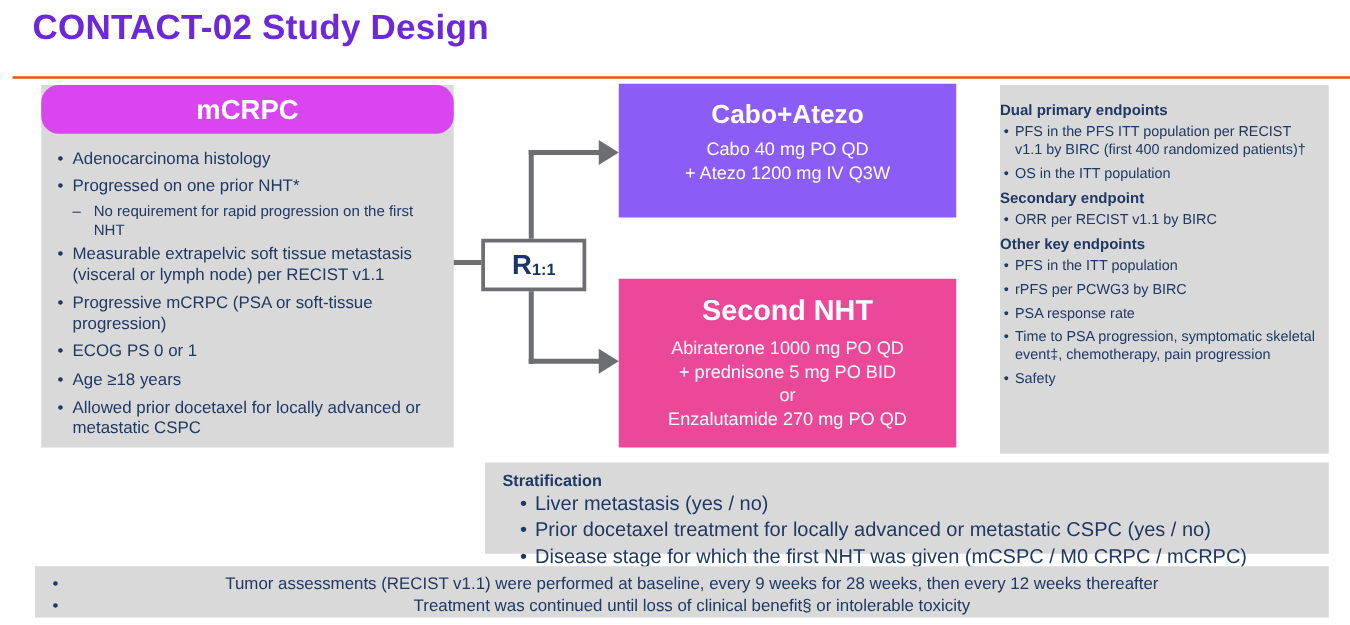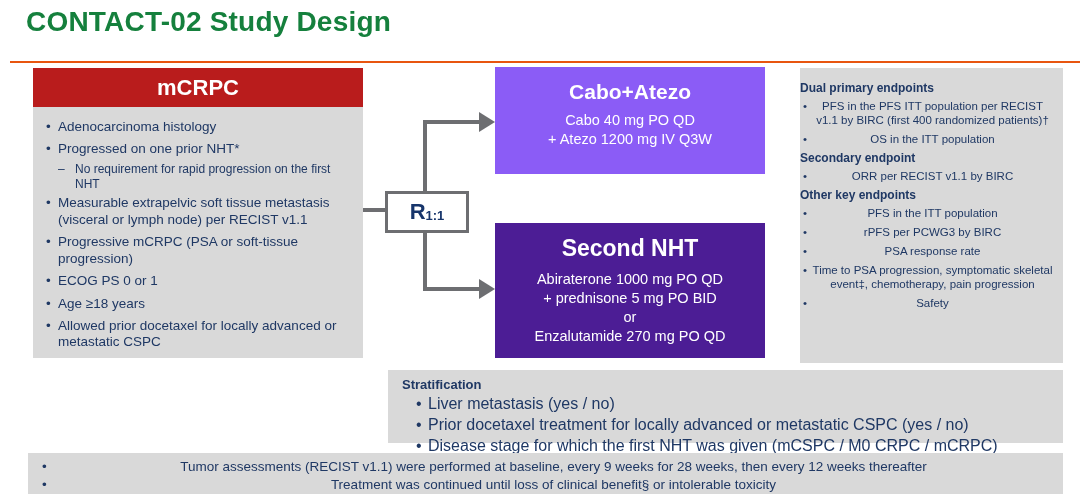--- a/index.html
+++ b/index.html
@@ -4,61 +4,61 @@
 <style>
   html,body{margin:0;padding:0;background:#fff;}
   .stage{
     position:relative;width:1080px;height:500px;background:#ffffff;
     font-family:"Liberation Sans","DejaVu Sans",sans-serif;
     color:#1F3864;overflow:hidden;
   }
   
   .page-title{
     position:absolute;left:26px;top:6px;margin:0;
-    font-size:28px;font-weight:bold;color:#15803d;letter-spacing:.2px;
+    font-size:28px;font-weight:bold;color:#6d28d9;letter-spacing:.2px;
   }
   .title-rule{
     position:absolute;left:10px;right:0;top:61px;height:2px;background:#E8550F;
   }
   
   .gray{background:#D9D9D9;}
   
   .pop{position:absolute;left:33px;top:68px;width:330px;height:290px;}
   .pop-header{
-    height:39px;background:#b91c1c;color:#fff;font-size:22px;font-weight:bold;
-    display:flex;align-items:center;justify-content:center;
+    height:39px;background:#d946ef;color:#fff;font-size:22px;font-weight:bold;
+    display:flex;align-items:center;justify-content:center;border-radius:14px;
   }
   .blist{list-style:none;margin:12px 8px 0 10px;padding:0;font-size:13.5px;line-height:1.22;}
   .blist li{position:relative;padding-left:15px;margin-bottom:6px;}
   .blist li::before{content:"\2022";position:absolute;left:3px;top:0;}
   .blist li.sub{margin-left:15px;padding-left:17px;font-size:12px;margin-top:-2px;margin-bottom:4px;}
   .blist li.sub::before{content:"\2013";left:0;}
   
   .line{position:absolute;background:#6D6E71;}
   .ah{position:absolute;width:0;height:0;border-top:10px solid transparent;border-bottom:10px solid transparent;border-left:16px solid #6D6E71;}
   
   .rbox{
     position:absolute;left:385px;top:191px;width:84px;height:42px;background:#fff;
     border:3px solid #6D6E71;box-sizing:border-box;
     display:flex;align-items:center;justify-content:center;z-index:3;
   }
   .r-main{font-size:22px;font-weight:bold;color:#17356B;}
   .r-sub{font-size:13px;font-weight:bold;color:#17356B;margin-top:6px;}
   
   .arm{position:absolute;left:495px;width:270px;color:#fff;text-align:center;box-sizing:border-box;}
   .arm-cabo{top:67px;height:107px;background:#8b5cf6;padding-top:13px;}
-  .arm-nht{top:223px;height:135px;background:#4c1d95;padding-top:12px;}
+  .arm-nht{top:223px;height:135px;background:#ec4899;padding-top:12px;}
   .arm-title{font-weight:bold;font-size:21px;margin-bottom:7px;}
   .arm-nht .arm-title{font-size:23px;margin-bottom:8px;}
   .arm-line{font-size:14.5px;line-height:1.3;}
   
   .endpoints{position:absolute;left:800px;top:68px;width:263px;height:295px;box-sizing:border-box;padding:13px 10px 0 0;}
   .ep-h{font-size:12px;font-weight:bold;margin:0 0 4px 0;}
   .eplist{list-style:none;margin:0 0 5px 0;padding:0;font-size:11.5px;line-height:1.22;}
-  .eplist li{position:relative;padding-left:12px;margin-bottom:5px;text-align:center;}
+  .eplist li{position:relative;padding-left:12px;margin-bottom:5px;}
   .eplist li::before{content:"\2022";position:absolute;left:3px;top:0;}
   
   .strat{position:absolute;left:388px;top:370px;width:675px;height:73px;box-sizing:border-box;padding:7px 10px 0 14px;}
   .strat-h{font-size:13px;font-weight:bold;margin-bottom:2px;}
   .stratlist{list-style:none;margin:0;padding:0;font-size:16px;line-height:1.3;}
   .stratlist li{position:relative;padding-left:14px;margin-left:12px;}
   .stratlist li::before{content:"\2022";position:absolute;left:2px;top:0;}
   
   .footnotes{position:absolute;left:28px;top:453px;width:1035px;height:41px;box-sizing:border-box;padding:5px 10px 0 12px;}
   .footlist{list-style:none;margin:0;padding:0;font-size:13.5px;line-height:1.3;text-align:center;}

